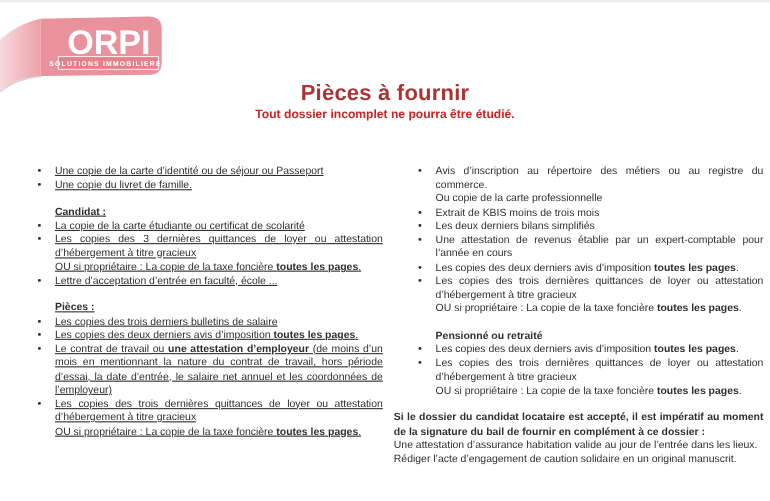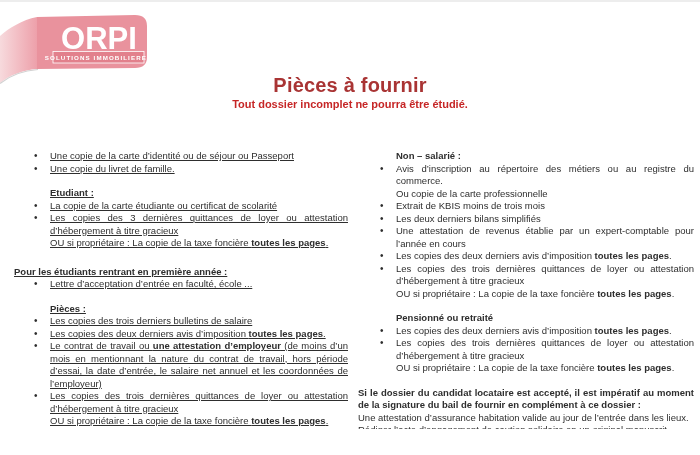--- a/index.html
+++ b/index.html
@@ -64,38 +64,37 @@
           </div>
         </li>
       <li>
           <span class="blt"></span>
           <div>
             <div class="ln"><span>Une copie du livret de famille.</span></div>
           </div>
         </li>
     </ul>
 
-    <div class="h">Etudiant :</div>
+    <div class="h">Candidat :</div>
     <ul class="doclist">
       <li>
           <span class="blt"></span>
           <div>
             <div class="ln"><span>La copie de la carte étudiante ou certificat de scolarité</span></div>
           </div>
         </li>
       <li>
           <span class="blt"></span>
           <div>
             <div class="ln"><span>Les copies des 3 dernières quittances de loyer ou attestation d’hébergement à titre gracieux</span></div>
             <div class="ln"><span>OU si propriétaire : La copie de la taxe foncière </span><span class="b">toutes les pages</span><span>.</span></div>
           </div>
         </li>
     </ul>
 
-    <div class="h outdent" style="margin-top:16px;">Pour les étudiants rentrant en première année :</div>
     <ul class="doclist">
       <li>
           <span class="blt"></span>
           <div>
             <div class="ln"><span>Lettre d’acceptation d’entrée en faculté, école ...</span></div>
           </div>
         </li>
     </ul>
 
     <div class="h">Pièces :</div>
@@ -123,21 +122,20 @@
           <div>
             <div class="ln"><span>Les copies des trois dernières quittances de loyer ou attestation d’hébergement à titre gracieux</span></div>
             <div class="ln"><span>OU si propriétaire : La copie de la taxe foncière </span><span class="b">toutes les pages</span><span>.</span></div>
           </div>
         </li>
     </ul>
   </div>
 
   <div class="col col-right">
 
-    <div class="h" style="margin-top:0;">Non – salarié :</div>
     <ul class="doclist">
       <li>
           <span class="blt"></span>
           <div>
             <div class="ln"><span>Avis d’inscription au répertoire des métiers ou au registre du commerce.</span></div>
             <div class="ln"><span>Ou copie de la carte professionnelle</span></div>
           </div>
         </li>
       <li>
           <span class="blt"></span>

